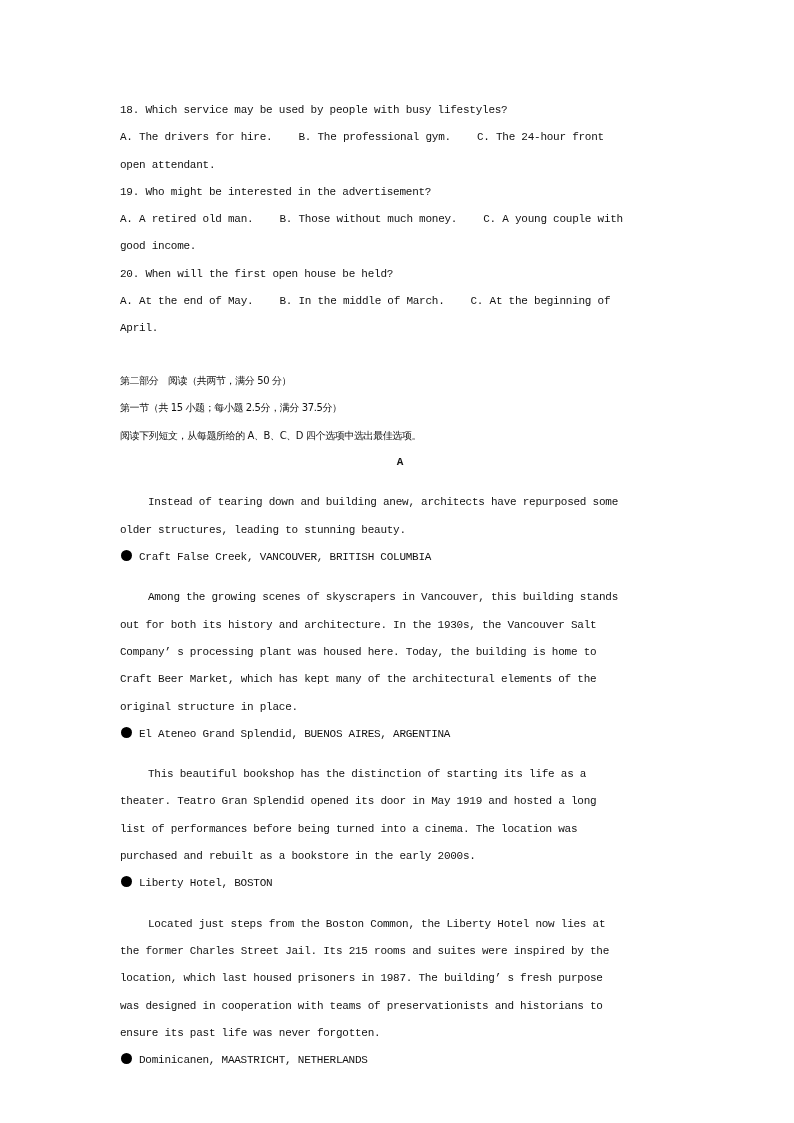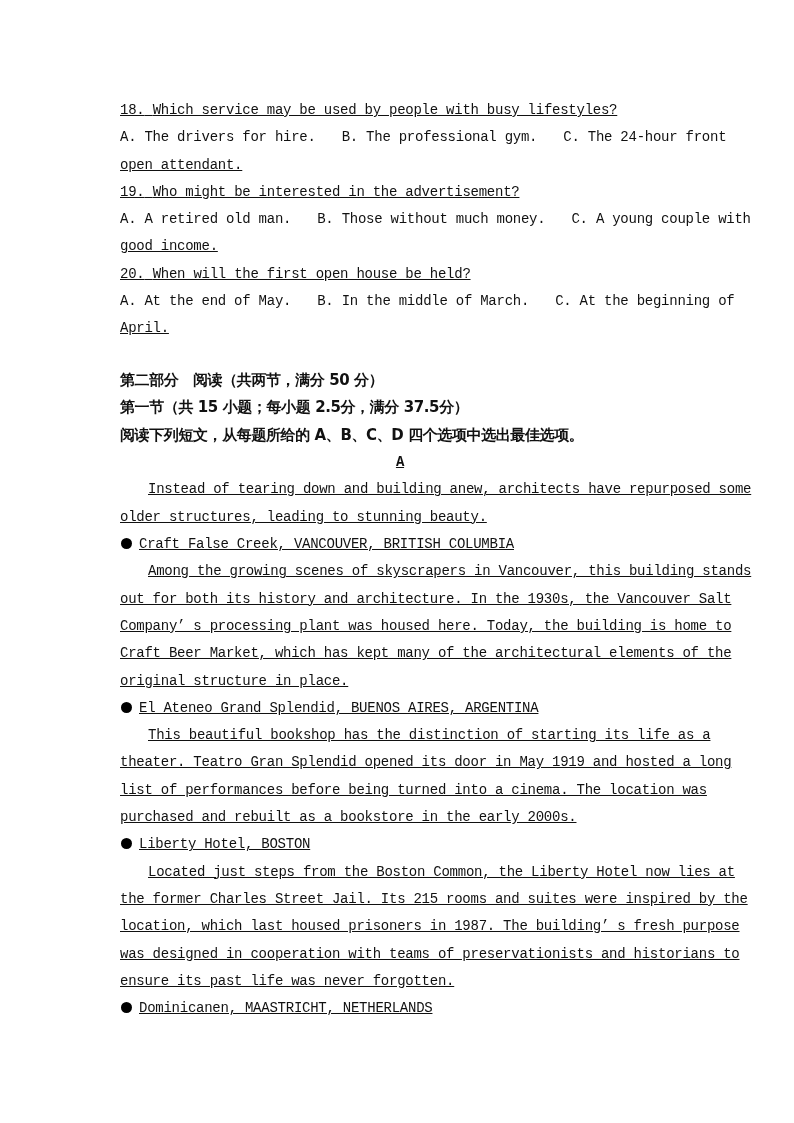--- a/index.html
+++ b/index.html
@@ -15,44 +15,44 @@
     font-family: "Liberation Mono", "DejaVu Sans Mono", monospace;
     color: #111111;
   }
   .page {
     position: absolute;
     left: 120px;
     top: 97px;
     width: 560px;
   }
   .line {
-    font-size: 14px;
+    font-size: 11px;
     line-height: 27.3px;
     height: 27.3px;
     white-space: pre;
     letter-spacing: -0.25px;
-    text-decoration: underline;
   }
   .indent {
     text-indent: 28px;
+    margin-top: 13px;
   }
   .opts span.opt {
     display: inline-block;
   }
   .opt-gap {
     display: inline-block;
     width: 26px;
   }
   .gap-section {
     height: 24px;
   }
   .cn {
     font-family: "DejaVu Sans", "Liberation Sans", sans-serif;
-    font-weight: bold;
-    font-size: 15px;
+    font-weight: normal;
+    font-size: 10px;
     line-height: 27.5px;
     height: 27.5px;
     letter-spacing: -0.4px;
     white-space: pre;
   }
   .center {
     text-align: center;
     font-weight: bold;
   }
   .bullet {

